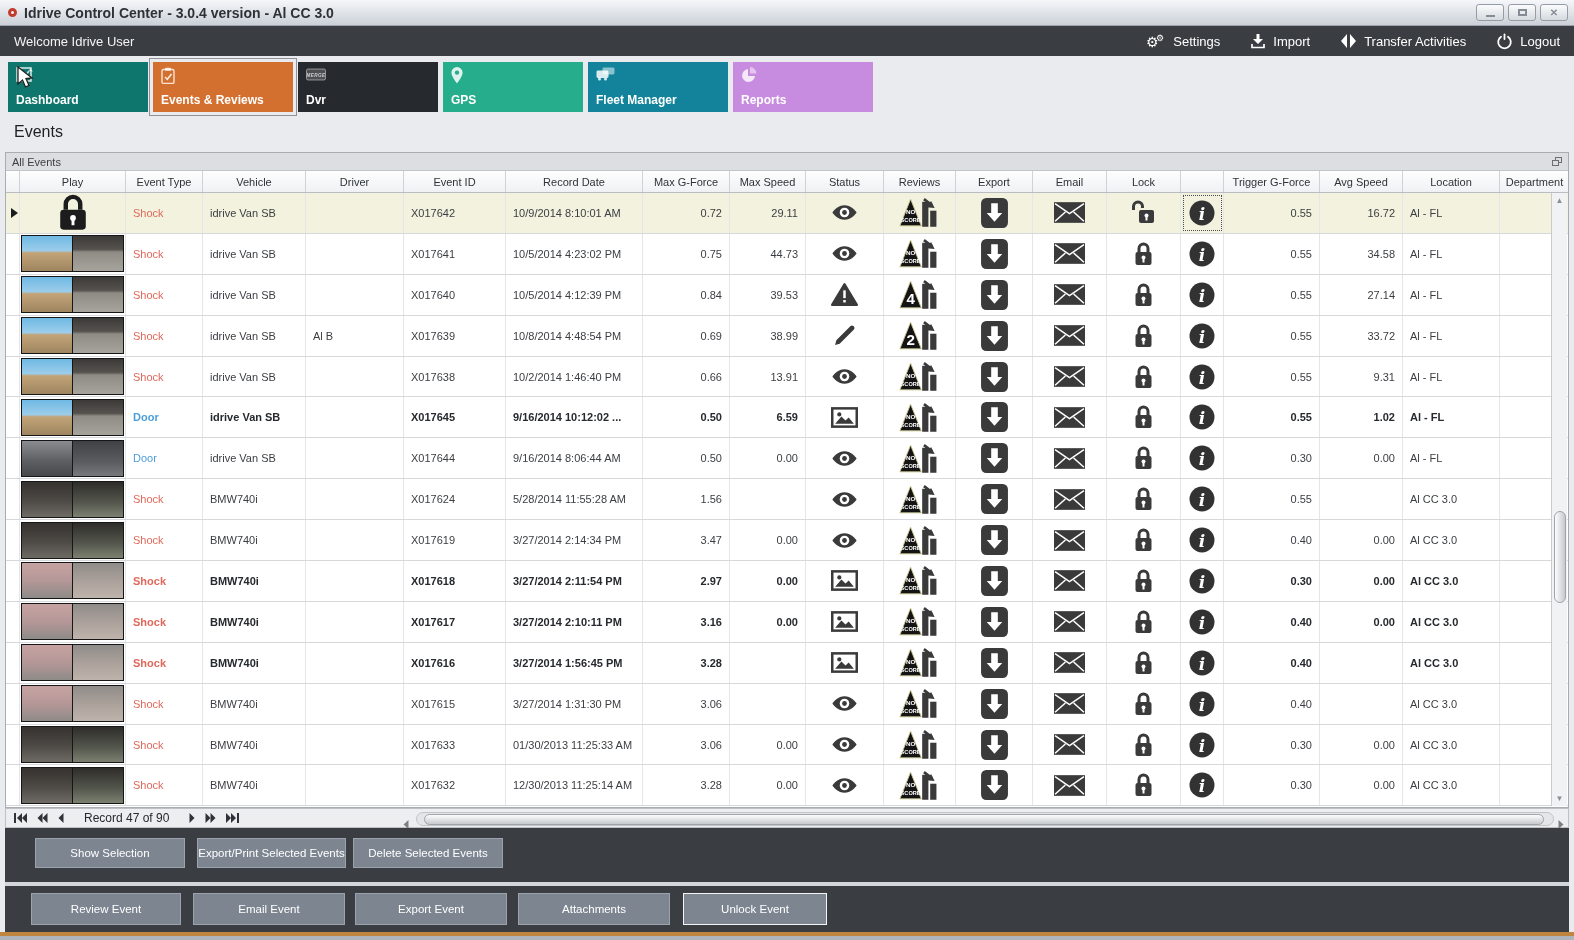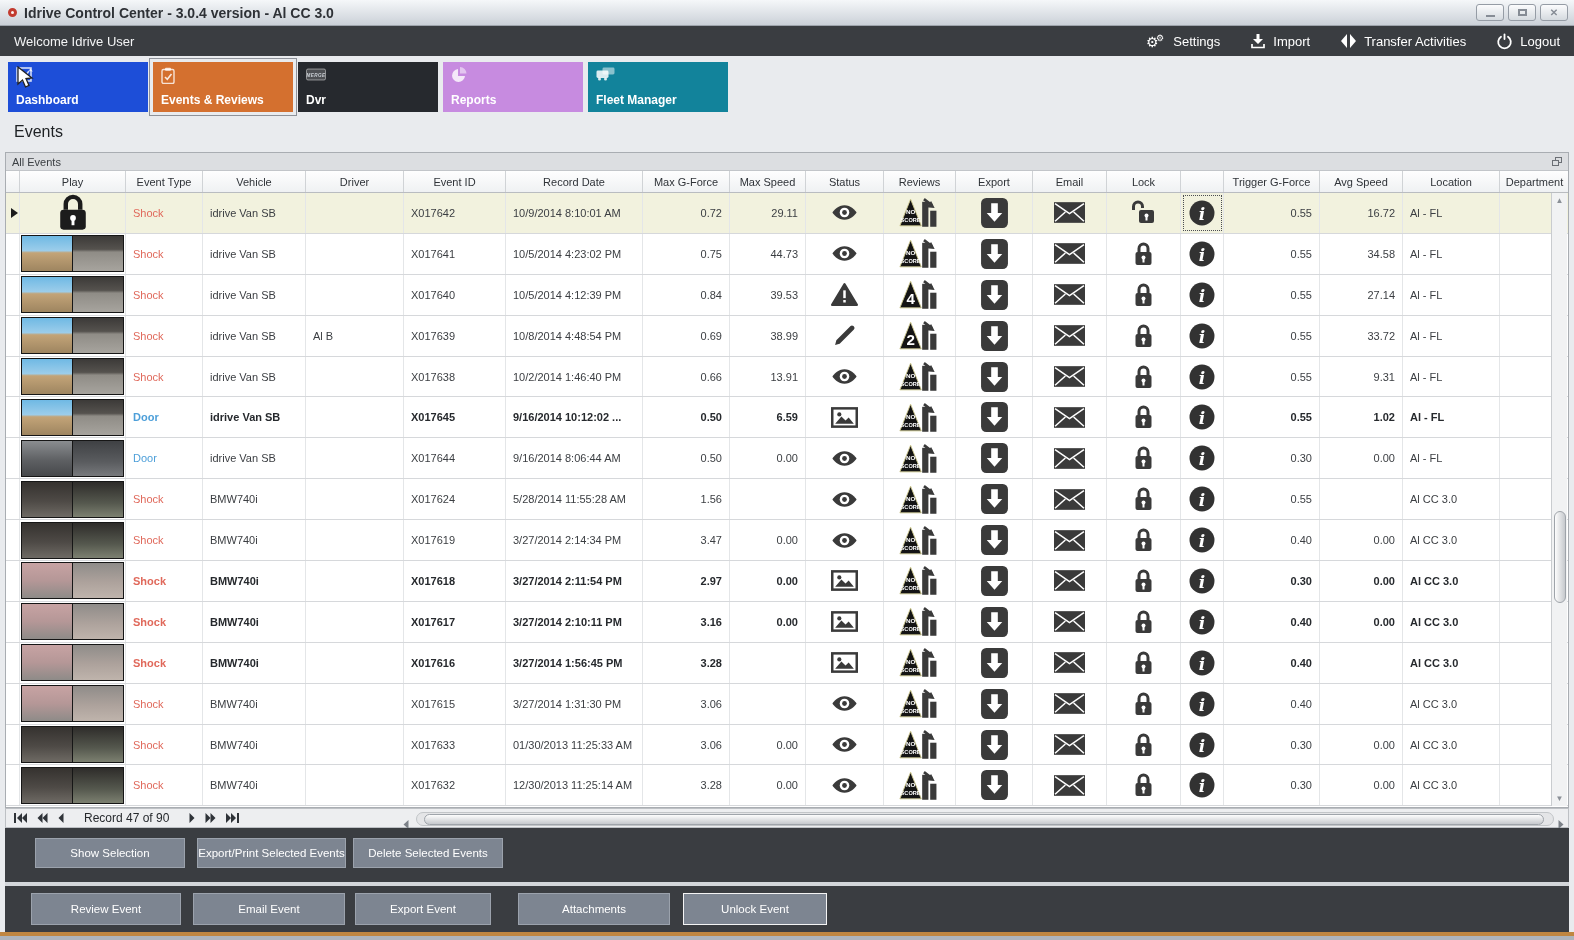--- a/index.html
+++ b/index.html
@@ -25,21 +25,21 @@
   .welcome-text { font-size:13px; margin-left:14px; }
   .top-actions { position:absolute; right:14px; top:0; height:30px; display:flex; align-items:center; gap:30px; }
   .top-action { display:flex; align-items:center; gap:7px; font-size:13px; color:#FFF; cursor:default; }
   .top-action svg { display:block; }
 
   
   .tiles { position:absolute; left:8px; top:62px; display:flex; gap:5px; }
   .tile { width:140px; height:50px; position:relative; color:#FFF; }
   .tile .tlabel { position:absolute; left:8px; bottom:5px; font-size:12px; font-weight:bold; }
   .tile .ticon { position:absolute; left:8px; top:5px; }
-  .tile-dashboard { background:#1d4ed8; }
+  .tile-dashboard { background:#0f766e; }
   .tile-events { background:#D4702F; }
   .tile-dvr { background:#26292E; }
   .tile-gps { background:#26AD8B; }
   .tile-fleet { background:#12839B; }
   .tile-reports { background:#C78BE0; }
   .tile.selected { outline:1px solid #8E9299; outline-offset:3px; }
   .cursor-overlay { position:absolute; left:16px; top:66px; z-index:5; }
 
   
   .page-title { position:absolute; left:14px; top:123px; font-size:16px; color:#1E2124; }
@@ -192,35 +192,42 @@
         </svg></span>
     <span class="tlabel">Events &amp; Reviews</span>
   </div>
   <div class="tile tile-dvr">
     <span class="ticon"><svg width="20" height="13" viewBox="0 0 20 13">
           <rect x="0.5" y="1" width="19" height="11" rx="1.5" fill="rgba(255,255,255,.18)" stroke="rgba(255,255,255,.45)"></rect>
           <text x="10" y="9" font-size="4.6" letter-spacing="0.4" fill="#C9CED4" text-anchor="middle" font-weight="bold" font-style="italic">MERGE</text>
         </svg></span>
     <span class="tlabel">Dvr</span>
   </div>
-  <div class="tile tile-reports">
-    <span class="ticon"><svg width="16" height="16" viewBox="0 0 16 16">
-          <path d="M7 2a6.5 6.5 0 1 0 7 7H7Z" fill="rgba(255,255,255,.8)"></path>
-          <path d="M9 0a6.5 6.5 0 0 1 6.5 6.5H9Z" fill="rgba(255,255,255,.5)"></path>
+  <div class="tile tile-gps">
+    <span class="ticon"><svg width="12" height="17" viewBox="0 0 12 17">
+          <path d="M6 0a5.6 5.6 0 0 1 5.6 5.6C11.6 9.8 6 16.5 6 16.5S.4 9.8.4 5.6A5.6 5.6 0 0 1 6 0Z" fill="rgba(255,255,255,.85)"></path>
+          <circle cx="6" cy="5.6" r="2.2" fill="#26AD8B"></circle>
         </svg></span>
-    <span class="tlabel">Reports</span>
+    <span class="tlabel">GPS</span>
   </div>
   <div class="tile tile-fleet">
     <span class="ticon"><svg width="19" height="14" viewBox="0 0 19 14">
           <rect x="6.5" y="0.5" width="12" height="7" rx="1.4" fill="rgba(255,255,255,.5)"></rect>
           <rect x="0.5" y="3.5" width="12" height="7.5" rx="1.4" fill="rgba(255,255,255,.85)"></rect>
           <circle cx="3.5" cy="12" r="1.5" fill="rgba(255,255,255,.85)"></circle>
           <circle cx="9.5" cy="12" r="1.5" fill="rgba(255,255,255,.85)"></circle>
         </svg></span>
     <span class="tlabel">Fleet Manager</span>
+  </div>
+  <div class="tile tile-reports">
+    <span class="ticon"><svg width="16" height="16" viewBox="0 0 16 16">
+          <path d="M7 2a6.5 6.5 0 1 0 7 7H7Z" fill="rgba(255,255,255,.8)"></path>
+          <path d="M9 0a6.5 6.5 0 0 1 6.5 6.5H9Z" fill="rgba(255,255,255,.5)"></path>
+        </svg></span>
+    <span class="tlabel">Reports</span>
   </div>
 </div>
 
 <div class="cursor-overlay">
   <svg width="22" height="24" viewBox="0 0 22 24">
       <path d="M2 1l0 17 4.5-4 3 7 3.5-1.6-3-6.8 6-0.6Z" fill="#FFF" stroke="#222" stroke-width="1.3"></path>
     </svg>
 </div>
 
 <div class="page-title">Events</div>
@@ -1491,19 +1498,19 @@
   <div class="gbtn" style="left:30px;width:150px;">Show Selection</div>
   <div class="gbtn" style="left:192px;width:149px;">Export/Print Selected Events</div>
   <div class="gbtn" style="left:348px;width:150px;">Delete Selected  Events</div>
 </div>
 
 <div class="panel-divider"></div>
 
 <div class="darkpanel2">
   <div class="gbtn" style="left:26px;width:150px;">Review Event</div>
   <div class="gbtn" style="left:188px;width:152px;">Email Event</div>
-  <div class="gbtn" style="left:350px;width:136px;">Export Event</div>
+  <div class="gbtn" style="left:350px;width:152px;">Export Event</div>
   <div class="gbtn" style="left:513px;width:152px;">Attachments</div>
   <div class="gbtn focused" style="left:678px;width:144px;">Unlock Event</div>
 </div>
 
 <div class="orange-line"></div>
 <div class="bottom-strip"></div>
 
 </body></html>

